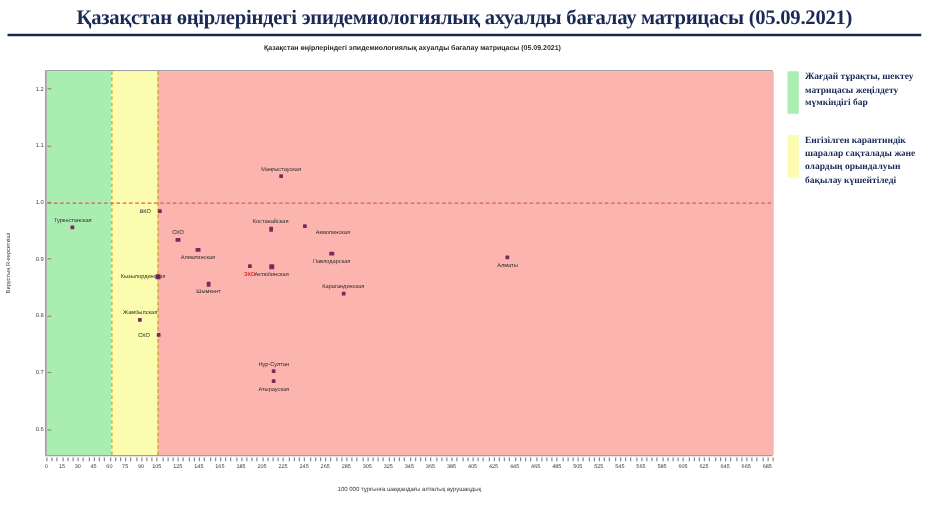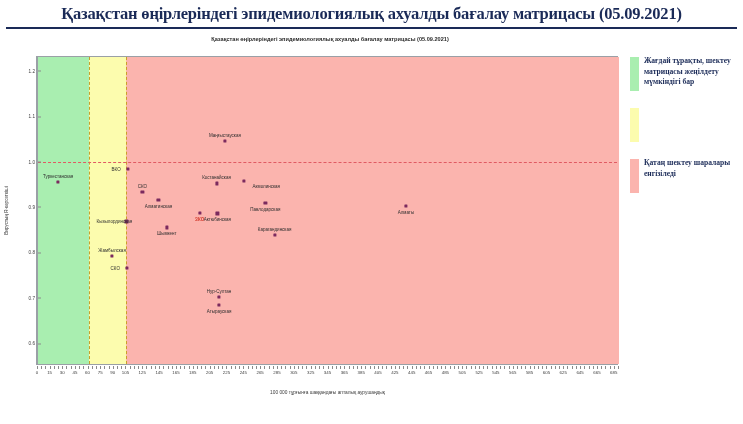--- a/index.html
+++ b/index.html
@@ -435,20 +435,17 @@
     </div>
   <div class="x-title">100 000 тұрғынға шаққандағы апталық аурушаңдық</div>
 
   <div class="legend">
     <div class="legend-row">
       <div class="legend-swatch" style="background: rgb(169, 238, 176);"></div>
       <div class="legend-text">Жағдай тұрақты, шектеу матрицасы жеңілдету мүмкіндігі бар</div>
     </div>
     <div class="legend-row">
       <div class="legend-swatch" style="background: rgb(252, 252, 174);"></div>
-    </div>
-    <div class="legend-row">
-      <div class="legend-swatch" style="background: rgb(251, 180, 174);"></div>
-      <div class="legend-text">Қатаң шектеу шаралары енгізіледі</div>
+      <div class="legend-text">Енгізілген карантиндік шаралар сақталады және олардың орындалуын бақылау күшейтіледі</div>
     </div>
   </div>
 
 </div>
 
 </body></html>

